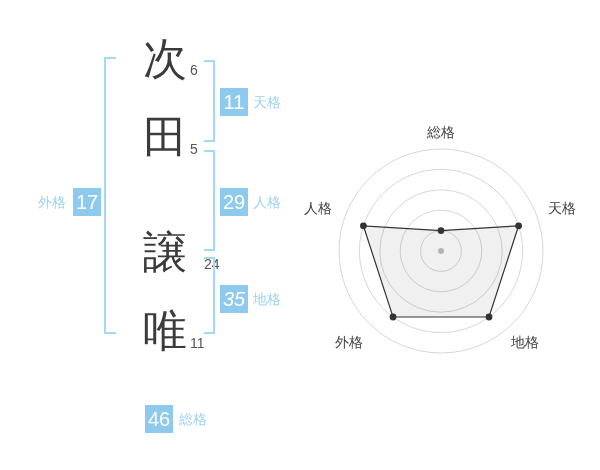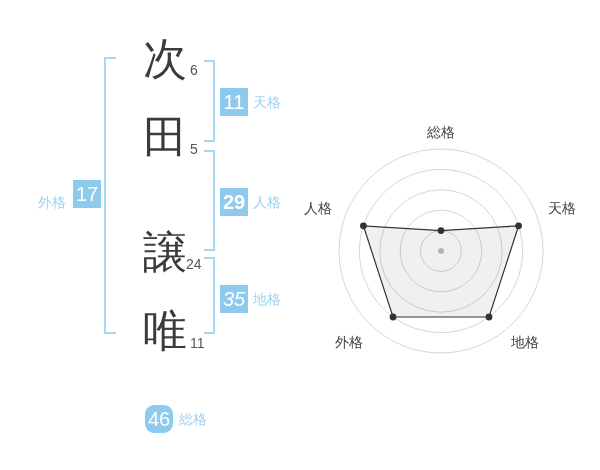--- a/index.html
+++ b/index.html
@@ -48,41 +48,41 @@
 
 <div class="stage">
 
   <div class="kanji" style="left:143px;top:36px;">次</div>
   <div class="kanji" style="left:143px;top:114px;">田</div>
   <div class="kanji" style="left:143px;top:229px;">譲</div>
   <div class="kanji" style="left:143px;top:308px;">唯</div>
 
   <div class="strokes" style="left:190px;top:63px;">6</div>
   <div class="strokes" style="left:190px;top:142px;">5</div>
-  <div class="strokes" style="left:186px;top:257px;">24</div>
+  <div class="strokes" style="left:204px;top:257px;">24</div>
   <div class="strokes" style="left:190px;top:336px;">11</div>
 
   <div class="bracket bracket-left"></div>
   <div class="bracket bracket-right br1"></div>
   <div class="bracket bracket-right br2"></div>
   <div class="bracket bracket-right br3"></div>
 
   <div class="badge" style="left:220px;top:88px;">11</div>
   <div class="kaku-label" style="left:253px;top:94px;">天格</div>
 
-  <div class="badge" style="left:220px;top:188px;font-weight:bold;">29</div>
+  <div class="badge" style="left:220px;top:188px;">29</div>
   <div class="kaku-label" style="left:253px;top:194px;">人格</div>
 
   <div class="badge" style="left:220px;top:285px;font-style:italic;">35</div>
   <div class="kaku-label" style="left:253px;top:291px;">地格</div>
 
   <div class="kaku-label right-align" style="left:18px;top:194px;">外格</div>
-  <div class="badge" style="left:73px;top:180px;">17</div>
+  <div class="badge" style="left:73px;top:188px;">17</div>
 
-  <div class="badge" style="left:145px;top:405px;border-radius:9px;">46</div>
+  <div class="badge" style="left:145px;top:405px;">46</div>
   <div class="kaku-label" style="left:179px;top:411px;">総格</div>
 
   <svg class="radar" width="290" height="290" viewBox="0 0 290 290">
       <circle cx="145" cy="145" r="20.4" fill="none" stroke="#d7d7d7" stroke-width="1"></circle>
       <circle cx="145" cy="145" r="40.8" fill="none" stroke="#d7d7d7" stroke-width="1"></circle>
       <circle cx="145" cy="145" r="61.2" fill="none" stroke="#d7d7d7" stroke-width="1"></circle>
       <circle cx="145" cy="145" r="81.6" fill="none" stroke="#d7d7d7" stroke-width="1"></circle>
       <circle cx="145" cy="145" r="102.0" fill="none" stroke="#d7d7d7" stroke-width="1"></circle>
       <polygon points="145.0,124.6 222.6,119.8 193.0,211.0 97.0,211.0 67.4,119.8" fill="rgba(0,0,0,0.06)" stroke="#333333" stroke-width="1.2"></polygon>
       <circle cx="145" cy="145" r="3" fill="#b5b5b5"></circle>

